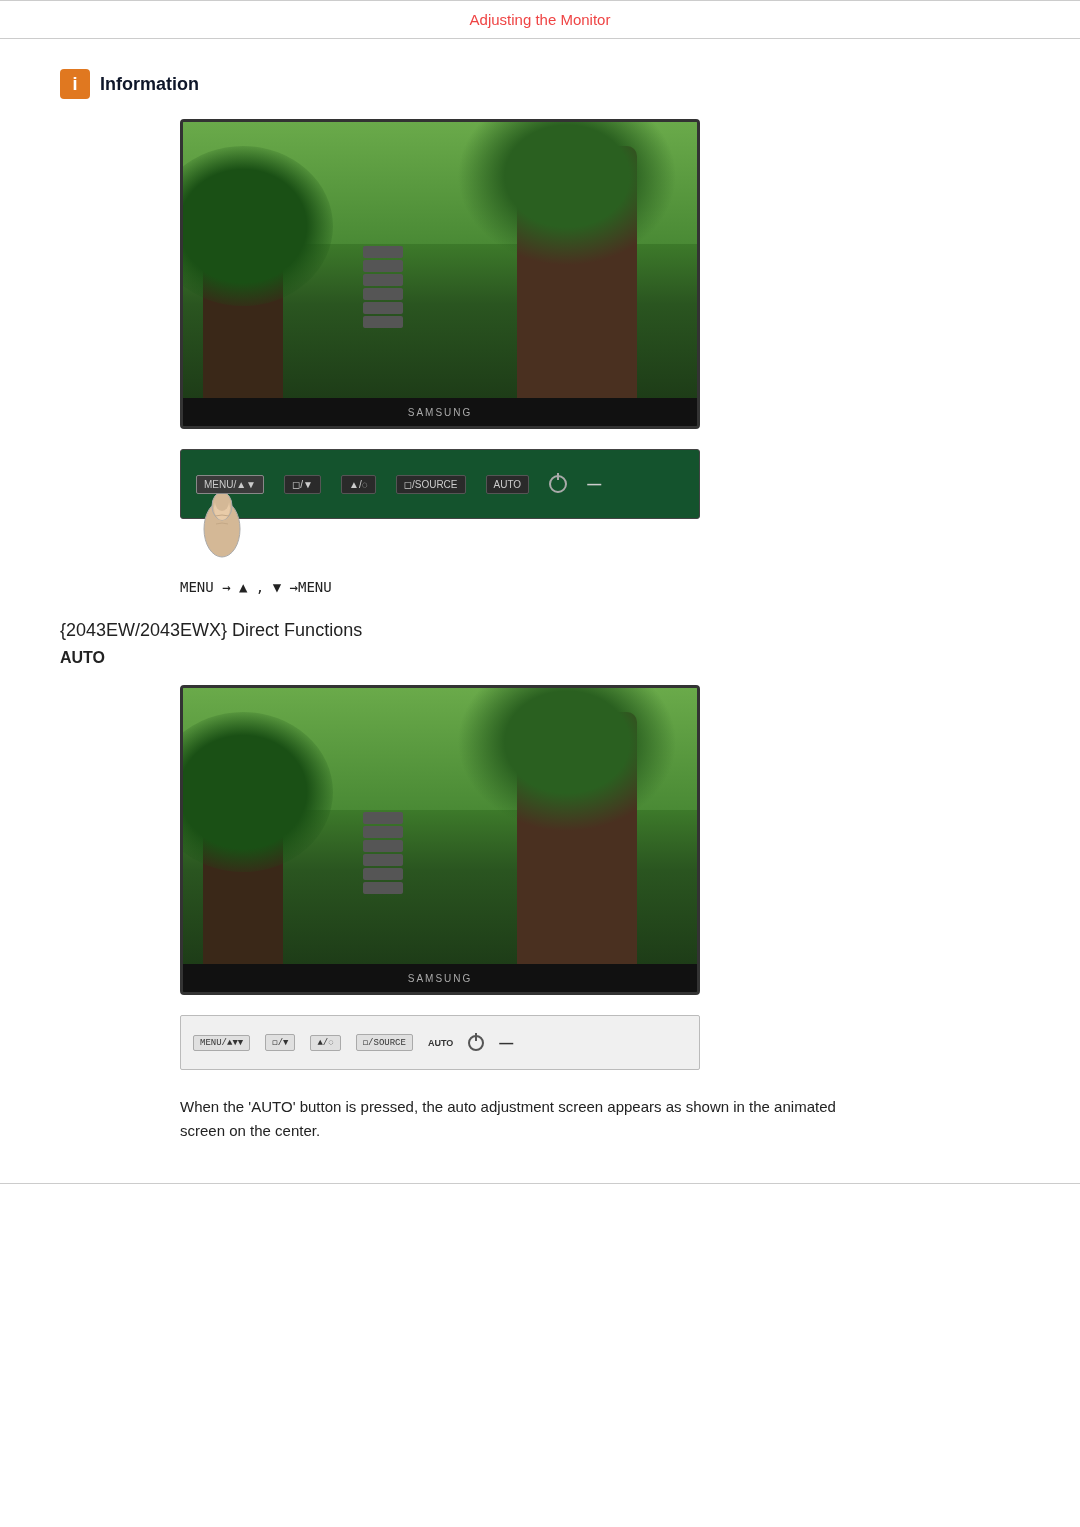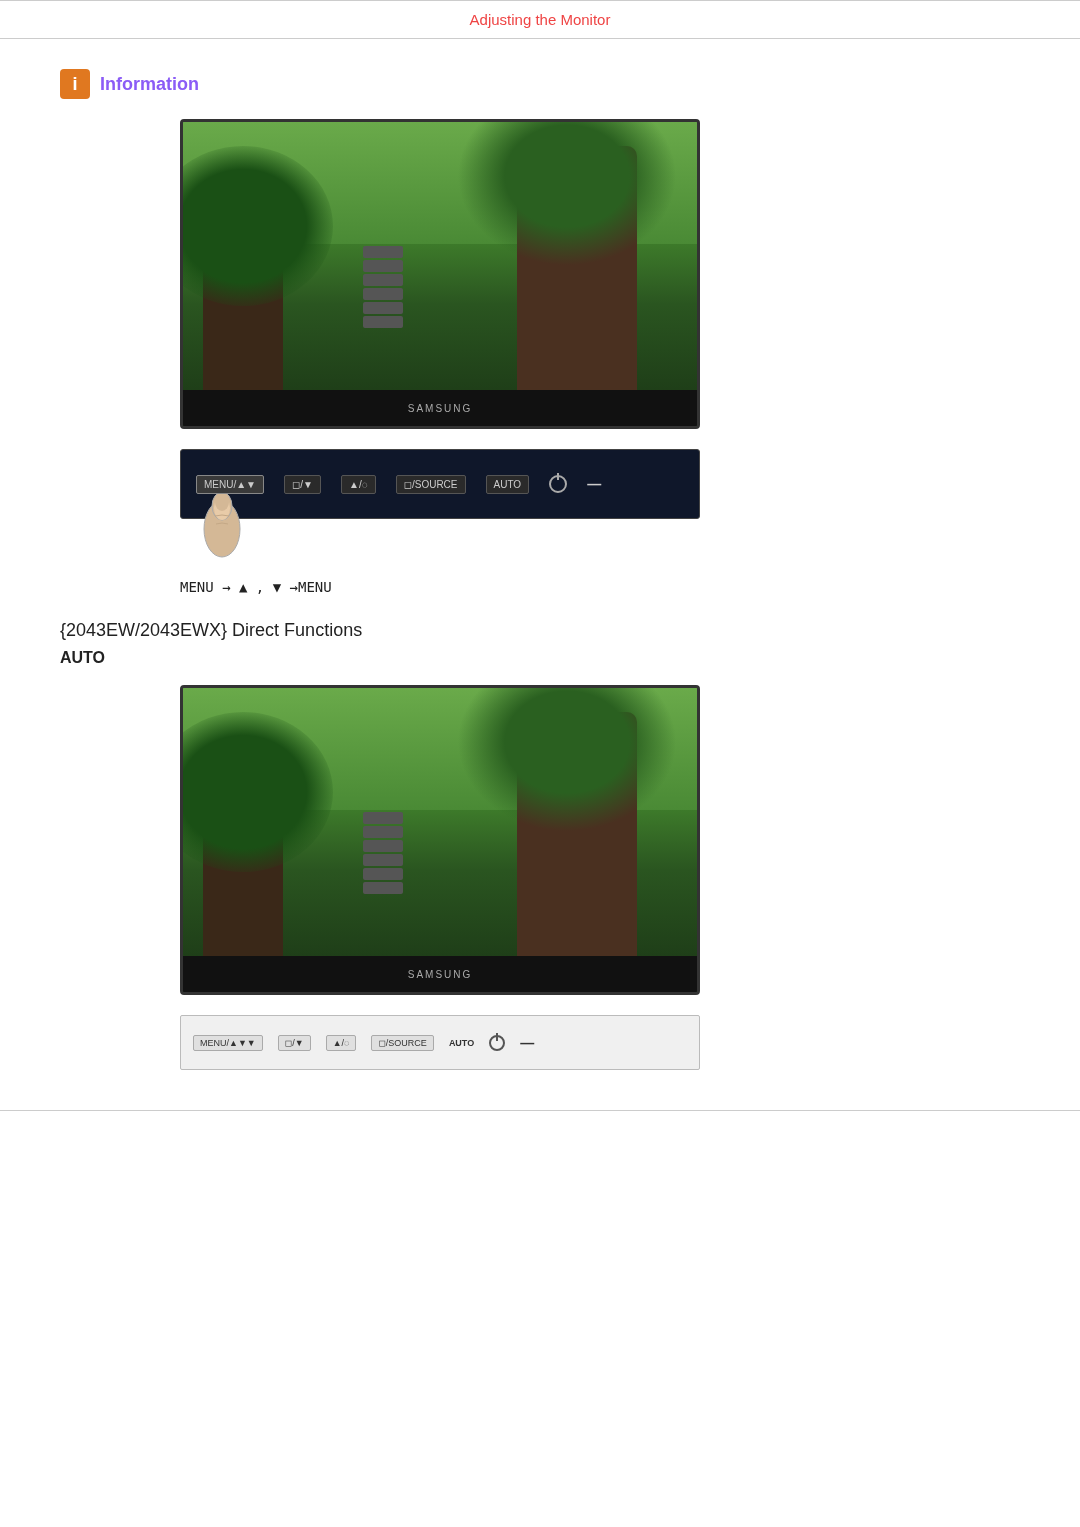--- a/index.html
+++ b/index.html
@@ -52,21 +52,21 @@
       justify-content: center;
       color: white;
       font-weight: bold;
       font-size: 18px;
       flex-shrink: 0;
     }
 
     .section-title {
       font-size: 18px;
       font-weight: bold;
-      color: #8b5cf6;
+      color: #0f172a;
     }
 
     
     .monitor-image-wrapper {
       margin-left: 120px;
       margin-bottom: 20px;
     }
 
     .monitor-screenshot {
       width: 520px;
@@ -152,21 +152,21 @@
       background: #555;
       border-radius: 2px;
       margin-bottom: 2px;
     }
 
     .samsung-logo-bar {
       position: absolute;
       bottom: 0;
       left: 0;
       right: 0;
-      height: 36px;
+      height: 28px;
       background: #111;
       display: flex;
       align-items: center;
       justify-content: center;
     }
 
     .samsung-text {
       color: #aaa;
       font-size: 10px;
       letter-spacing: 2px;
@@ -174,21 +174,21 @@
 
     
     .control-bar-wrapper {
       margin-left: 120px;
       margin-bottom: 20px;
     }
 
     .control-bar-image {
       width: 520px;
       height: 70px;
-      background: #0f172a;
+      background: #14532d;
       border: 1px solid #444;
       border-radius: 3px;
       display: flex;
       align-items: center;
       padding: 0 15px;
       gap: 20px;
       position: relative;
     }
 
     .ctrl-btn {
@@ -266,20 +266,21 @@
     }
 
     .ctrl2-btn {
       font-size: 9px;
       color: #333;
       background: #e0e0e0;
       border: 1px solid #aaa;
       padding: 2px 6px;
       border-radius: 2px;
       white-space: nowrap;
+      font-family: Liberation Mono, monospace;
     }
 
     .ctrl2-auto {
       font-size: 9px;
       color: #333;
       font-weight: bold;
     }
 
     .ctrl2-power {
       width: 16px;
@@ -407,16 +408,17 @@
       <span class="ctrl2-btn">MENU/▲▼▼</span>
       <span class="ctrl2-btn">◻/▼</span>
       <span class="ctrl2-btn">▲/◌</span>
       <span class="ctrl2-btn">◻/SOURCE</span>
       <span class="ctrl2-auto">AUTO</span>
       <div class="ctrl2-power"></div>
       <span class="ctrl2-minus">—</span>
     </div>
   </div>
 
+  <p class="auto-desc-text">When the 'AUTO' button is pressed, the auto adjustment screen appears as shown in the animated screen on the center.</p>
 
 </div>
 
 <div class="page-footer"></div>
 
 </body></html>

